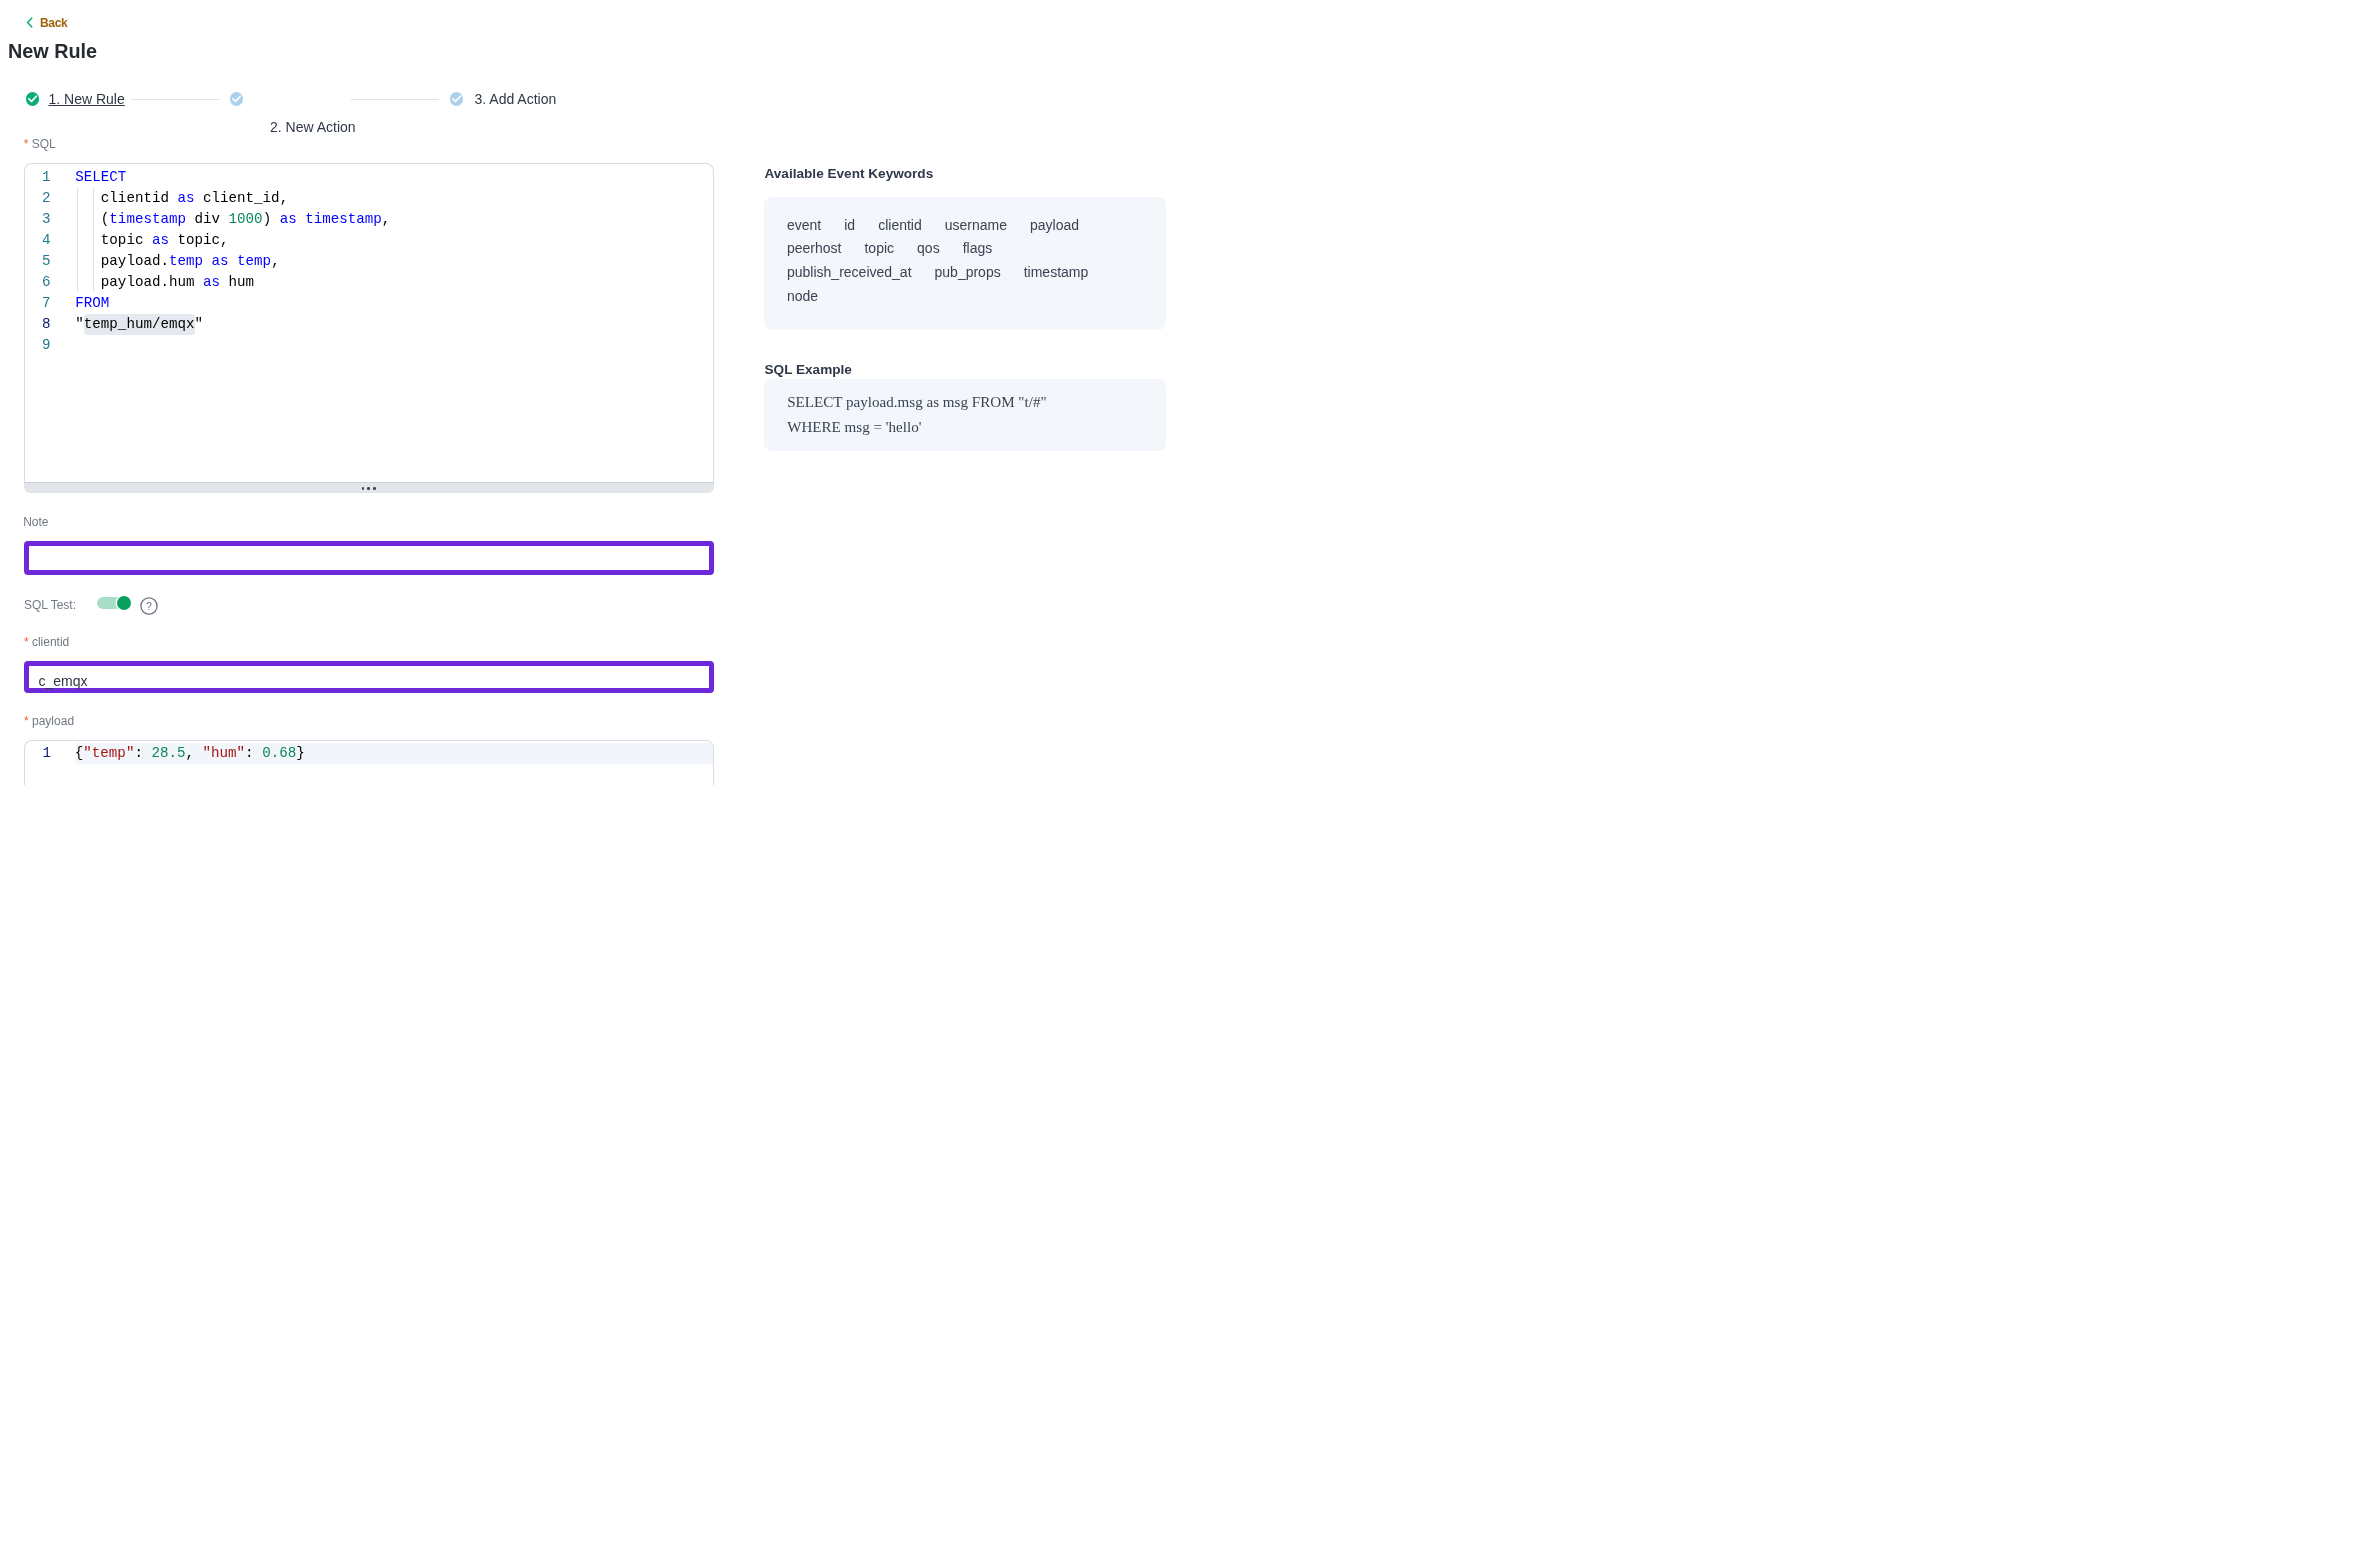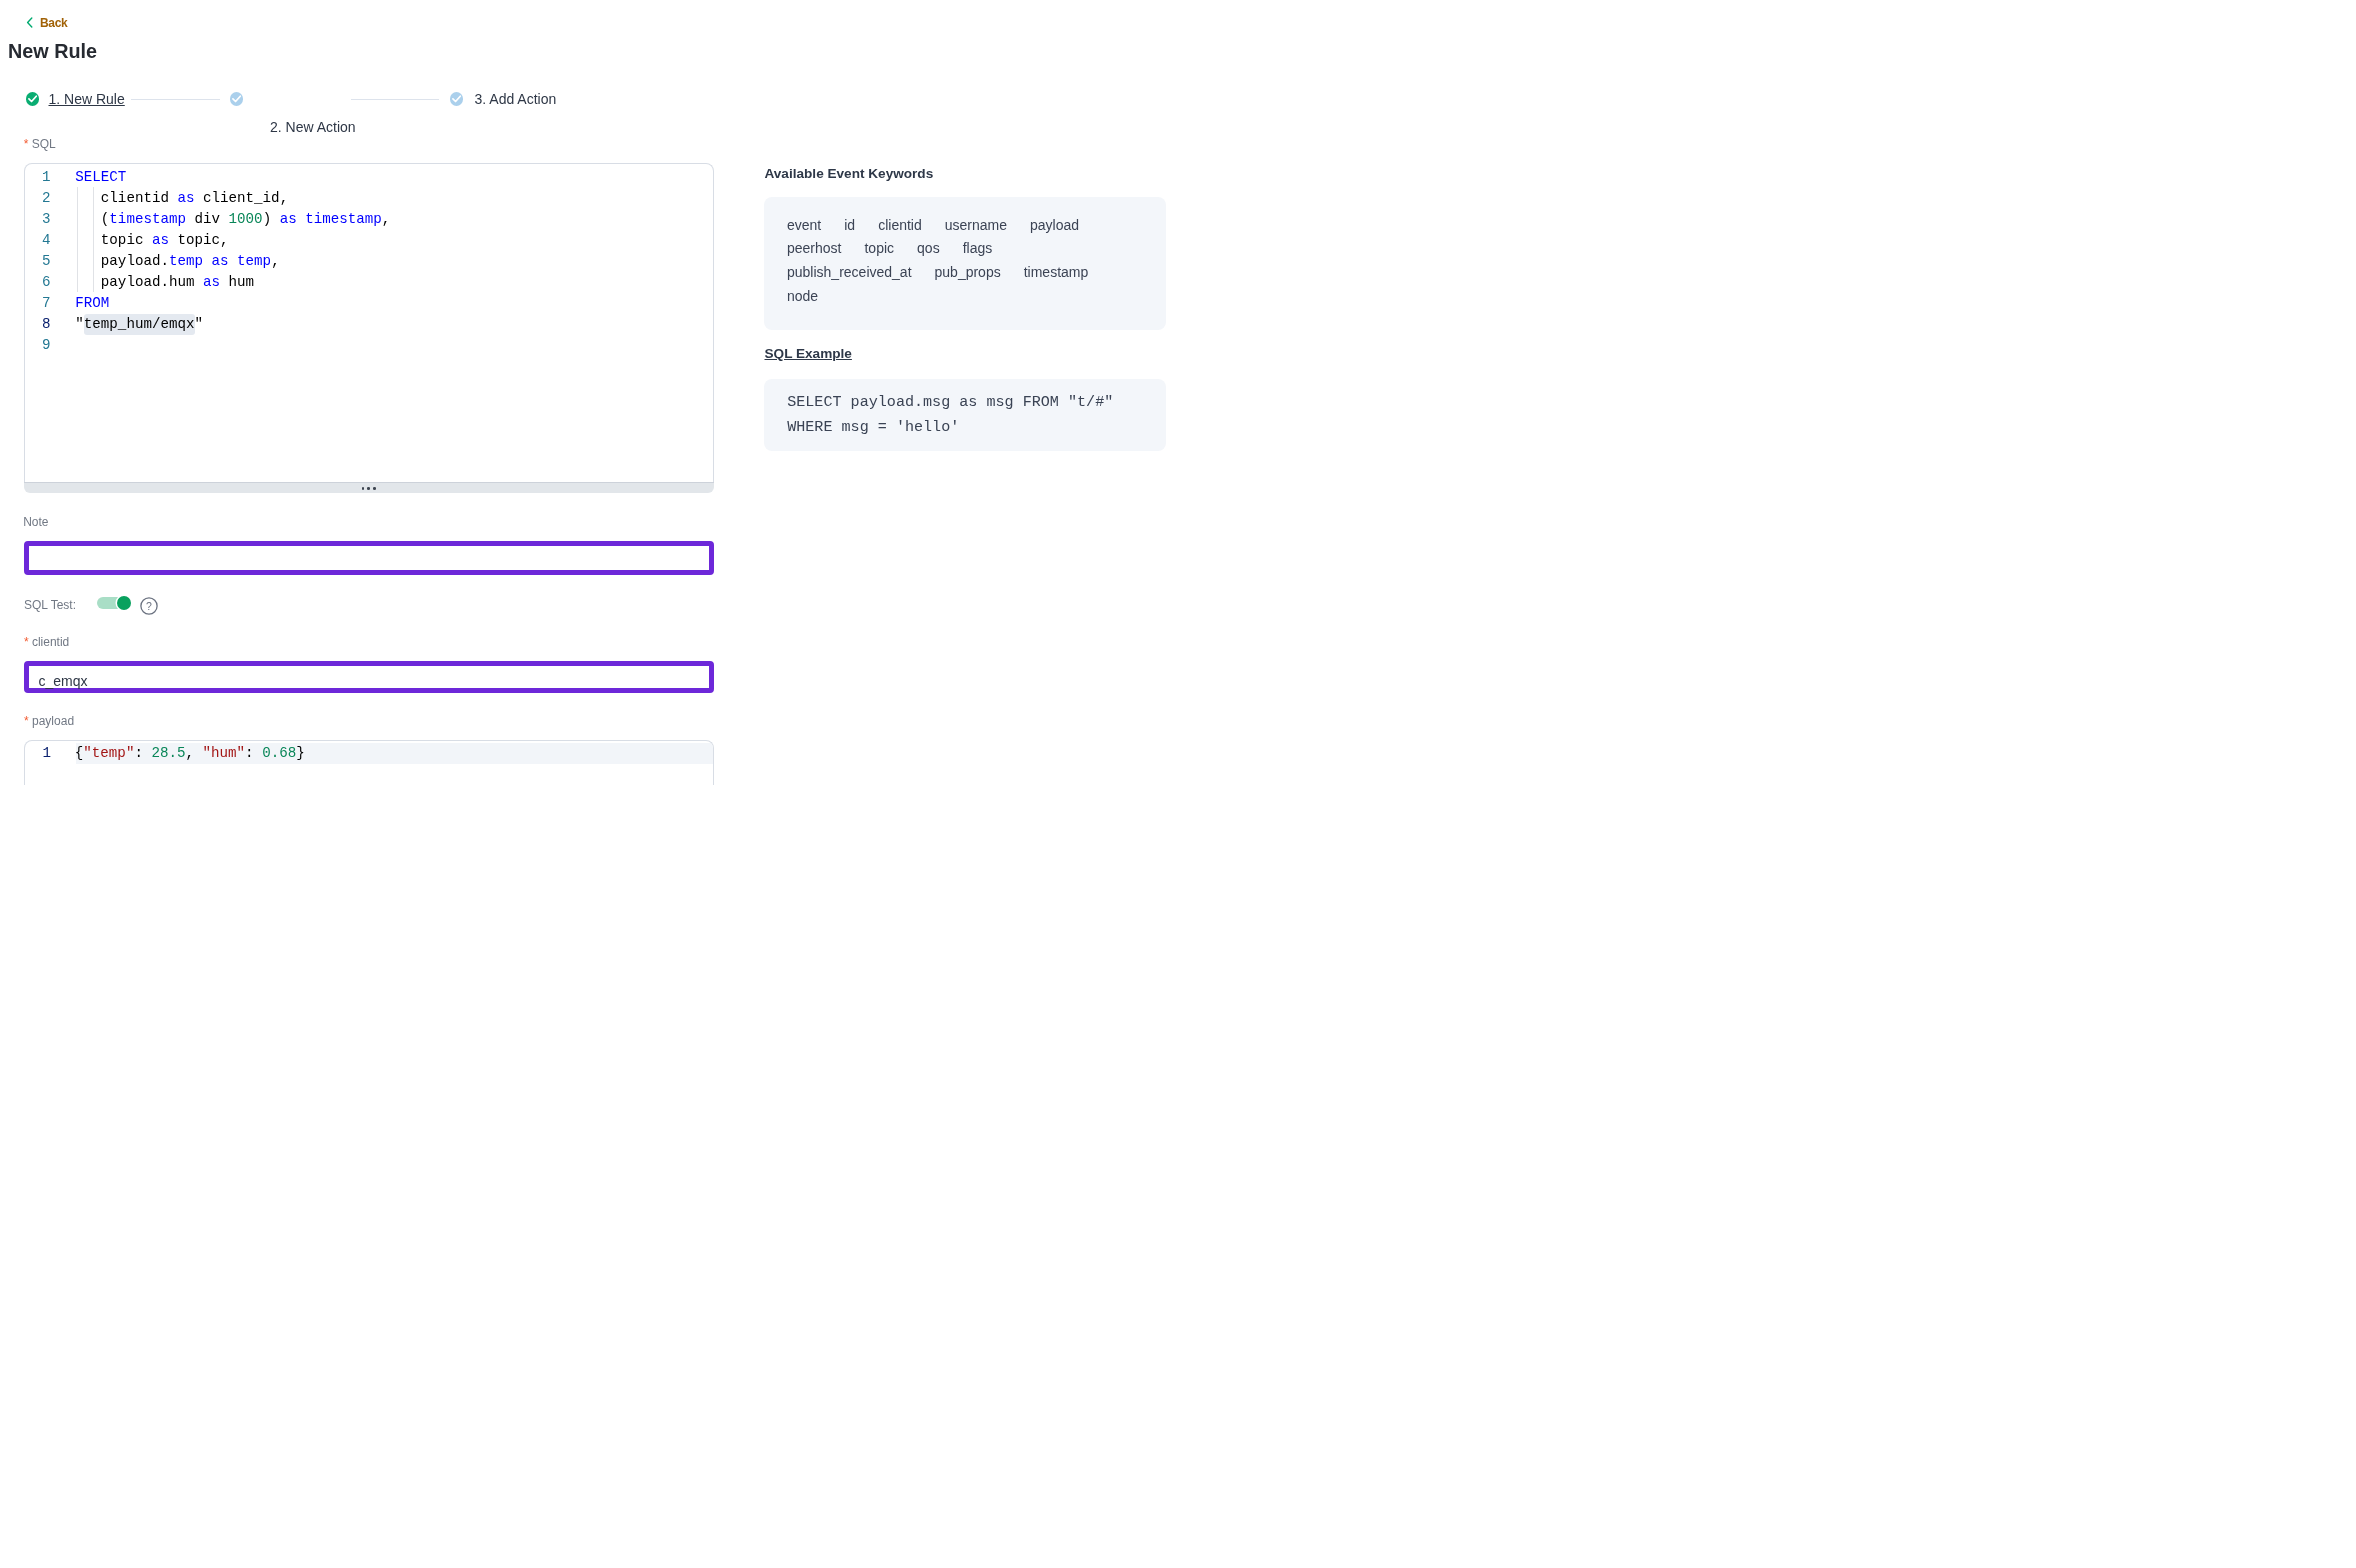--- a/index.html
+++ b/index.html
@@ -34,21 +34,21 @@
 .kw { color:#0000ff; }
 .num { color:#098658; }
 .str { color:#a31515; }
 
 .h3 { font-size:13.6px; font-weight:700; color:#2e3848; line-height:16px; }
 .panel { left:764px; width:402px; background:#f3f6fa; border-radius:8px; }
 #panel1 { top:197px; height:133px; }
 #kwrows { left:23px; top:16.5px; font-size:14px; color:#3b4354; line-height:23.9px; width:360px;}
 #kwrows span { margin-right:23px; display:inline-block; }
 #panel2 { top:379px; height:72px; }
-#ex { left:23.2px; top:10.8px; font-size:15.1px; line-height:24.75px; color:#3a4354; }
+#ex { left:23.2px; top:10.8px; font-size:15.1px; line-height:24.75px; color:#3a4354;font-family:Liberation Serif, serif; }
 
 .input { border:5px solid #6d28d9; border-radius:4px; background:#fff; }
 #note { left:24px; top:540.5px; width:690px; height:34px; }
 #cid { left:24px; top:660.5px; width:690px; height:32px; font-size:14px; color:#2e3746; line-height:30px; padding-left:9.5px;}
 
 #track { left:97.3px; top:596.6px; width:29.2px; height:12px; border-radius:6px; background:#a9dec6; }
 #knob { left:116.6px; top:595.8px; width:14.5px; height:14.5px; border-radius:50%; background:#09a15e; box-shadow:0 0 0 1.5px #ffffff; }
 #help { left:139.5px; top:597.4px; }
 
 #ed2 { left:24px; top:739.5px; width:690px; height:45px; border:1px solid #d8dde5; border-bottom:none;
@@ -115,21 +115,21 @@
 
 <div class="abs h3" style="left:764.5px;top:166.3px;">Available Event Keywords</div>
 <div id="panel1" class="abs panel">
   <div id="kwrows" class="abs">
     <div><span>event</span><span>id</span><span>clientid</span><span>username</span><span>payload</span></div>
     <div><span>peerhost</span><span>topic</span><span>qos</span><span>flags</span></div>
     <div><span>publish_received_at</span><span>pub_props</span><span>timestamp</span></div>
     <div><span>node</span></div>
   </div>
 </div>
-<div class="abs h3" style="left:764.5px;top:346px;text-decoration:underline;">SQL Example</div>
+<div class="abs h3" style="left:764.5px;top:362px;">SQL Example</div>
 <div id="panel2" class="abs panel">
   <pre id="ex" class="abs mono">SELECT payload.msg as msg FROM "t/#"
 WHERE msg = 'hello'</pre>
 </div>
 
 <div class="abs lbl" style="left:23.2px;top:515.2px;">Note</div>
 <div id="note" class="abs input"></div>
 
 <div class="abs lbl" style="left:24px;top:597.6px;">SQL Test:</div>
 <div id="track" class="abs"></div>

